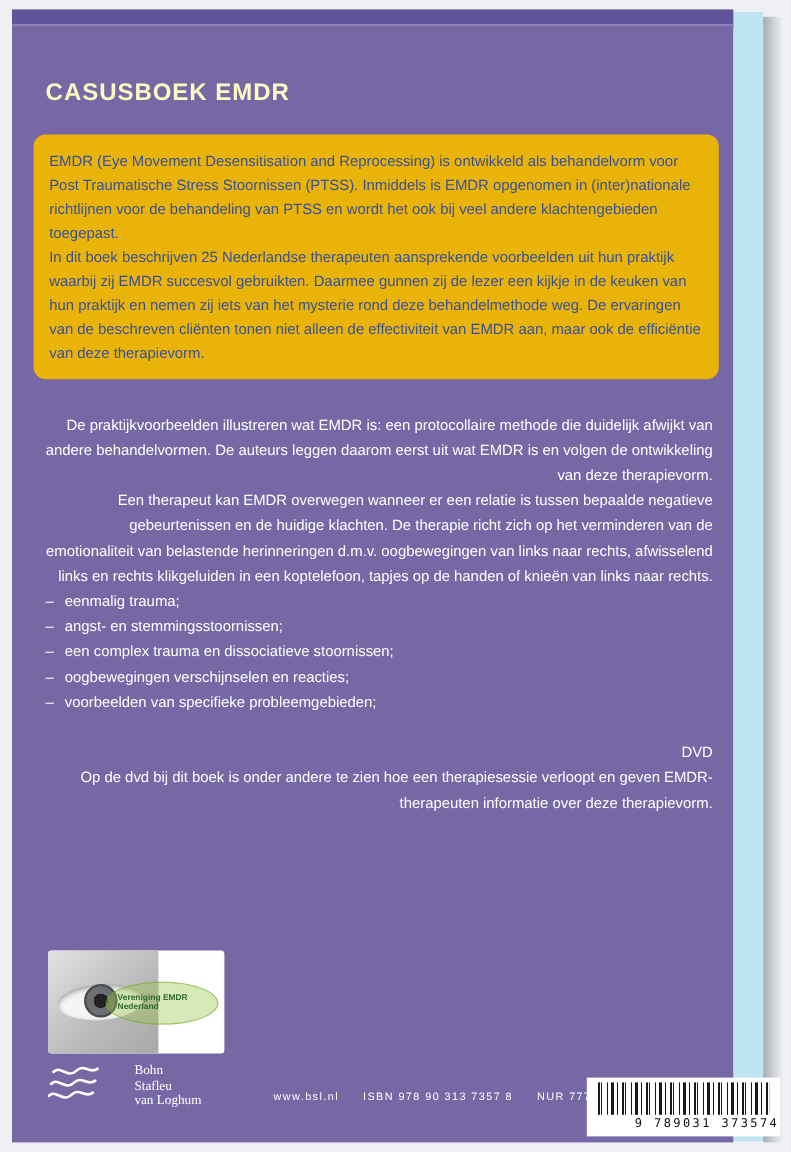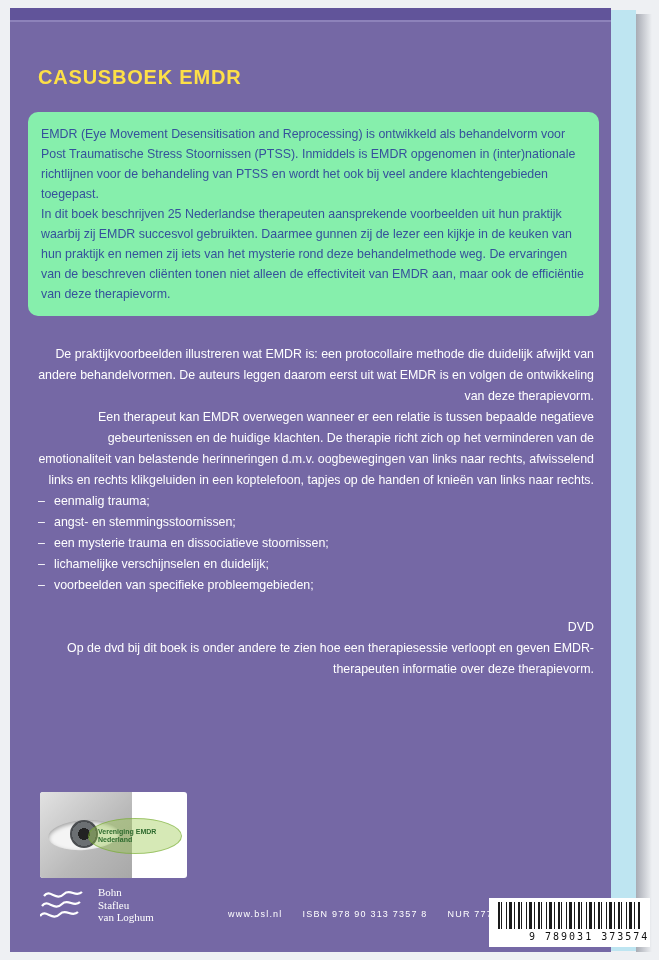--- a/index.html
+++ b/index.html
@@ -9,24 +9,24 @@
     font-family:"Liberation Sans",sans-serif;
   }
   
   .page-edge{position:absolute;left:611px;top:10px;width:25px;height:941px;background:#bee5f1;}
   .book-shadow{position:absolute;left:636px;top:14px;width:16px;height:938px;
     background:linear-gradient(90deg,rgba(110,115,128,.55),rgba(110,115,128,0));}
   
   .cover{position:absolute;left:10px;top:8px;width:601px;height:944px;background:#7568a5;}
   .cover-top-edge{height:12px;background:#61549a;border-bottom:2px solid #8d82ba;}
   .title{position:absolute;left:28px;top:58px;margin:0;font-size:20px;font-weight:bold;
-    color:#fde047;letter-spacing:.8px;}
+    color:#fef9c3;letter-spacing:.8px;}
   
   .intro-panel{position:absolute;left:18px;top:104px;width:571px;box-sizing:border-box;
-    background:#86efac;border-radius:10px;padding:12px 13px;
+    background:#eab308;border-radius:10px;padding:12px 13px;
     color:#35519b;font-size:12.4px;line-height:20px;}
   .intro-panel p{margin:0;}
   
   .body-text{position:absolute;left:28px;top:336px;width:556px;color:#ffffff;
     font-size:12.4px;line-height:21px;}
   .body-text p{margin:0;text-align:right;}
   .theme-item{white-space:nowrap;}
   .theme-item .dash{display:inline-block;width:16px;}
   .dvd-heading{margin-top:21px !important;font-weight:normal;}
   
@@ -36,21 +36,21 @@
     background:linear-gradient(135deg,#e2e2e2,#b9b9b9 60%,#a8a8a8);}
   .eye-white{position:absolute;left:8px;top:28px;width:72px;height:30px;background:#f4f4f4;
     border-radius:50%;transform:rotate(-4deg);box-shadow:inset 0 2px 4px rgba(0,0,0,.35);}
   .iris{position:absolute;left:30px;top:28px;width:28px;height:28px;border-radius:50%;
     background:radial-gradient(circle at 50% 50%,#222 0 6px,#6b6f72 6px 12px,#4a4d50 12px 14px);}
   .green-oval{position:absolute;left:48px;top:26px;width:92px;height:34px;border-radius:50%;
     background:rgba(146,196,62,.38);border:1px solid rgba(110,165,40,.55);}
   .logo-label{position:absolute;left:58px;top:36px;width:84px;font-size:7px;line-height:8px;
     color:#2e6b2e;font-weight:bold;}
   
-  .publisher{position:absolute;left:30px;top:878px;display:flex;gap:12px;color:#ffffff;align-items:center;}
+  .publisher{position:absolute;left:30px;top:878px;display:flex;gap:26px;color:#ffffff;align-items:flex-start;}
   .pub-name{font-family:"Liberation Serif",serif;font-size:11px;line-height:12.5px;}
   
   .footer-line{position:absolute;left:218px;top:901px;color:#ffffff;font-size:9px;
     letter-spacing:1.2px;white-space:nowrap;}
   .footer-line span{margin-right:20px;}
   
   .barcode-box{position:absolute;left:479px;top:890px;width:161px;height:49px;background:#ffffff;}
   .bars{position:absolute;left:9px;right:9px;top:4px;height:27px;
     background:repeating-linear-gradient(90deg,
       #1a1a1a 0 2px,#fff 2px 3px,#1a1a1a 3px 4px,#fff 4px 8px,
@@ -81,24 +81,24 @@
       <p>De praktijkvoorbeelden illustreren wat EMDR is: een protocollaire methode die duidelijk afwijkt van andere behandelvormen. De auteurs leggen daarom eerst uit wat EMDR is en volgen de ontwikkeling van deze therapievorm.</p>
       <p>Een therapeut kan EMDR overwegen wanneer er een relatie is tussen bepaalde negatieve gebeurtenissen en de huidige klachten. De therapie richt zich op het verminderen van de emotionaliteit van belastende herinneringen d.m.v. oogbewegingen van links naar rechts, afwisselend links en rechts klikgeluiden in een koptelefoon, tapjes op de handen of knieën van links naar rechts.</p>
 
       <div class="theme-item">
         <span class="dash">–</span><span>eenmalig trauma;</span>
       </div>
       <div class="theme-item">
         <span class="dash">–</span><span>angst- en stemmingsstoornissen;</span>
       </div>
       <div class="theme-item">
-        <span class="dash">–</span><span>een mysterie trauma en dissociatieve stoornissen;</span>
+        <span class="dash">–</span><span>een complex trauma en dissociatieve stoornissen;</span>
       </div>
       <div class="theme-item">
-        <span class="dash">–</span><span>lichamelijke verschijnselen en duidelijk;</span>
+        <span class="dash">–</span><span>oogbewegingen verschijnselen en reacties;</span>
       </div>
       <div class="theme-item">
         <span class="dash">–</span><span>voorbeelden van specifieke probleemgebieden;</span>
       </div>
 
       <p class="dvd-heading">DVD</p>
       <p>Op de dvd bij dit boek is onder andere te zien hoe een therapiesessie verloopt en geven EMDR-therapeuten informatie over deze therapievorm.</p>
     </section>
 
     <div class="emdr-logo-box">

